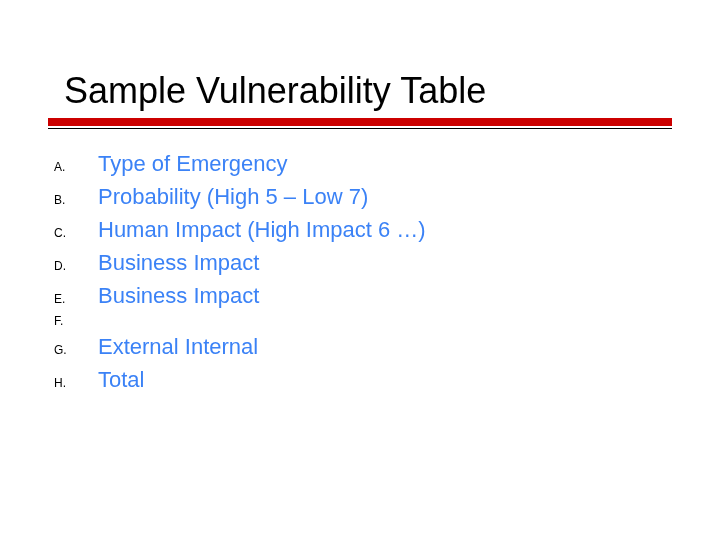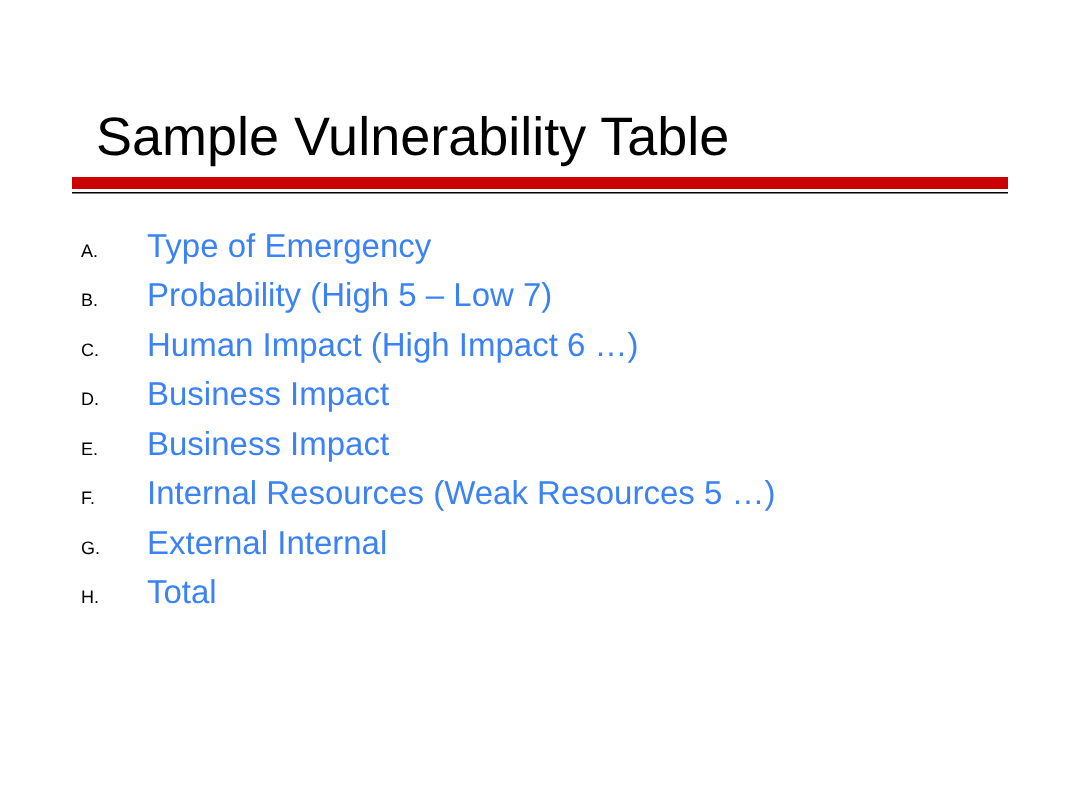--- a/index.html
+++ b/index.html
@@ -75,21 +75,20 @@
     <div class="row">
       <span class="marker">D.</span>
       <span class="item">Business Impact</span>
     </div>
     <div class="row">
       <span class="marker">E.</span>
       <span class="item">Business Impact</span>
     </div>
     <div class="row">
       <span class="marker">F.</span>
-      <span class="item">Internal Resources (Weak Resources 5 …)</span>
     </div>
     <div class="row">
       <span class="marker">G.</span>
       <span class="item">External Internal</span>
     </div>
     <div class="row">
       <span class="marker">H.</span>
       <span class="item">Total</span>
     </div>
   </div>

